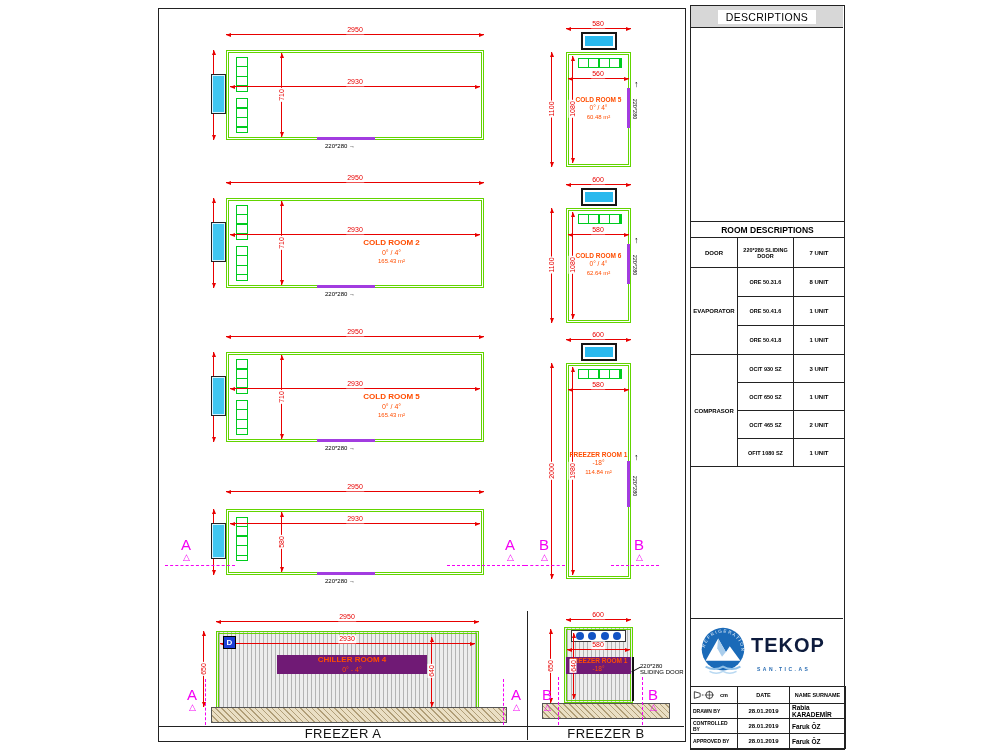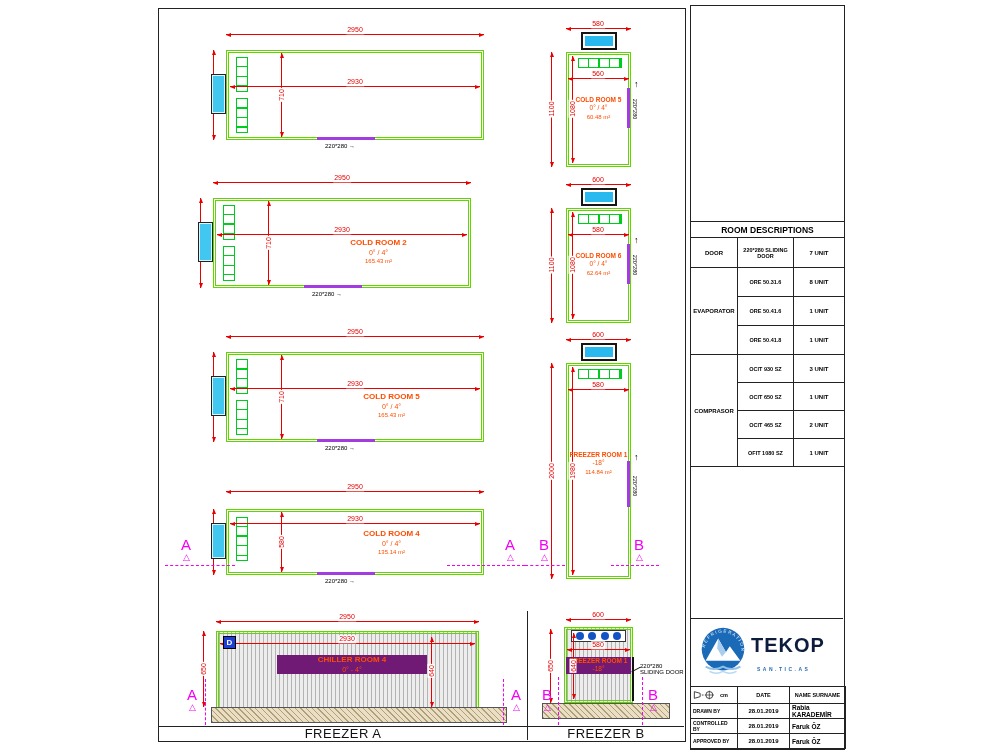--- a/index.html
+++ b/index.html
@@ -86,21 +86,21 @@
       <span class="abs dlv" style="left:92px;top:69px">710</span>
       <div class="abs dimh" style="left:41px;top:60px;width:250px"></div>
       <span class="abs dlh" style="left:166px;top:60px">2930</span>
       <div class="abs pd-h" style="left:128px;top:111px;width:58px"></div>
       <div class="abs doorlbl" style="left:136px;top:117px">
         <span>220*280</span>
         <span>→</span>
       </div>
     </div>
 
-    <div class="abs" style="left:17px;top:165px;width:335px;height:130px">
+    <div class="abs" style="left:30px;top:165px;width:335px;height:130px">
       <div class="abs dimh" style="left:37px;top:8px;width:258px"></div>
       <span class="abs dlh" style="left:166px;top:8px">2950</span>
       <div class="abs dimv" style="left:24px;top:24px;height:90px"></div>
       <span class="abs dlv" style="left:24px;top:69px">730</span>
       <div class="abs wall" style="left:37px;top:24px;width:258px;height:90px"></div>
       <div class="abs bluedoor" style="left:22px;top:48px;width:15px;height:40px"></div>
       <div class="abs evapv" style="left:47px;top:31px;width:12px;height:35px"></div>
       <div class="abs evapv" style="left:47px;top:72px;width:12px;height:35px"></div>
       <div class="abs dimv" style="left:92px;top:27px;height:84px"></div>
       <span class="abs dlv" style="left:92px;top:69px">710</span>
@@ -148,25 +148,20 @@
       <span class="abs dlh" style="left:166px;top:8px">2950</span>
       <div class="abs dimv" style="left:24px;top:26px;height:66px"></div>
       <span class="abs dlv" style="left:24px;top:59px">600</span>
       <div class="abs wall" style="left:37px;top:26px;width:258px;height:66px"></div>
       <div class="abs bluedoor" style="left:22px;top:40px;width:15px;height:36px"></div>
       <div class="abs evapv" style="left:47px;top:34px;width:12px;height:44px"></div>
       <div class="abs dimv" style="left:92px;top:29px;height:60px"></div>
       <span class="abs dlv" style="left:92px;top:59px">580</span>
       <div class="abs dimh" style="left:41px;top:40px;width:250px"></div>
       <span class="abs dlh" style="left:166px;top:40px">2930</span>
-      <div class="abs roomlabel" style="left:115px;top:46px;width:175px">
-        <div class="n">COLD ROOM 4</div>
-        <div class="t">0° / 4°</div>
-        <div class="a2">135.14 m²</div>
-      </div>
       <div class="abs pd-h" style="left:128px;top:89px;width:58px"></div>
       <div class="abs doorlbl" style="left:136px;top:95px">
         <span>220*280</span>
         <span>→</span>
       </div>
     </div>
 
     <span class="abs mletter" style="left:22px;top:528px">A</span>
     <span class="abs mtri" style="left:24px;top:544px">△</span>
     <span class="abs mletter" style="left:346px;top:528px">A</span>
@@ -312,20 +307,23 @@
     <div class="abs band" style="left:0;top:717px;width:368px;height:14px;border-top:1.6px solid #222;font-size:13px">
       <span>FREEZER A</span>
     </div>
     <div class="abs band" style="left:369px;top:717px;width:156px;height:14px;border-top:1.6px solid #222;font-size:13px">
       <span>FREEZER B</span>
     </div>
   </div>
 
   <div class="abs frame" style="left:690px;top:5px;width:155px;height:745px">
 
+    <div class="abs desc-head" style="left:0;top:0;width:152px;height:22px">
+      <span>DESCRIPTIONS</span>
+    </div>
 
     <table class="abs ritable" style="left:-1px;top:215px">
       <tbody>
           <tr>
             <td class="ri-title" colspan="3">ROOM DESCRIPTIONS</td>
           </tr>
       <tr class="r-d">
         <td class="ri-lab" style="width:47px">DOOR</td>
         <td class="ri-mod" style="width:56px">220*280 SLIDING DOOR</td>
         <td class="ri-qty">7 UNIT</td>

